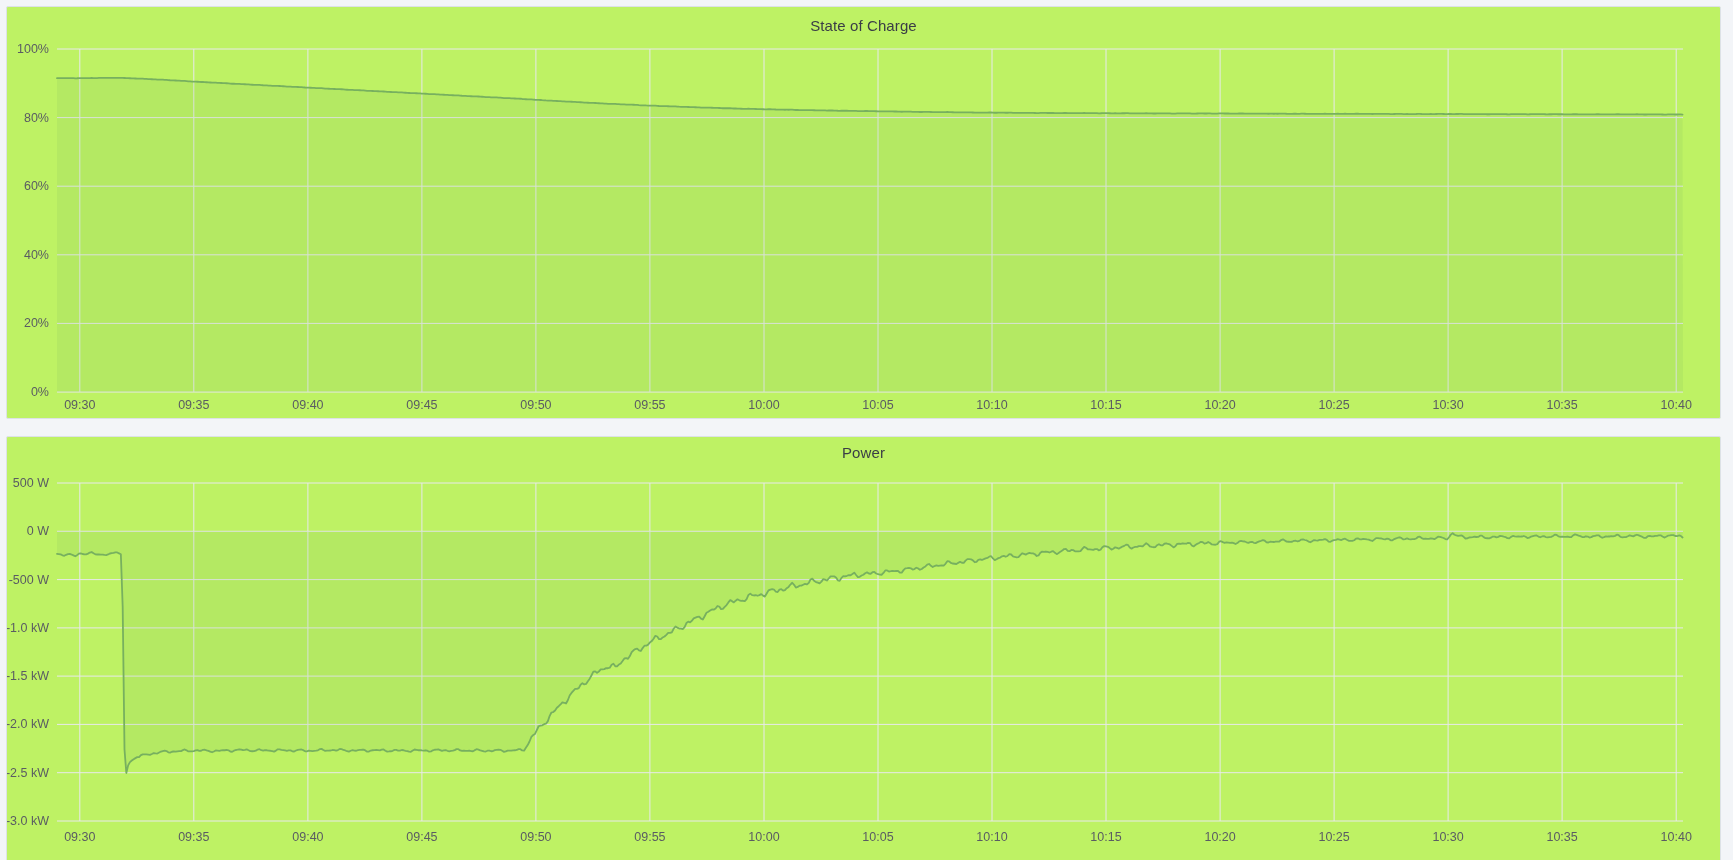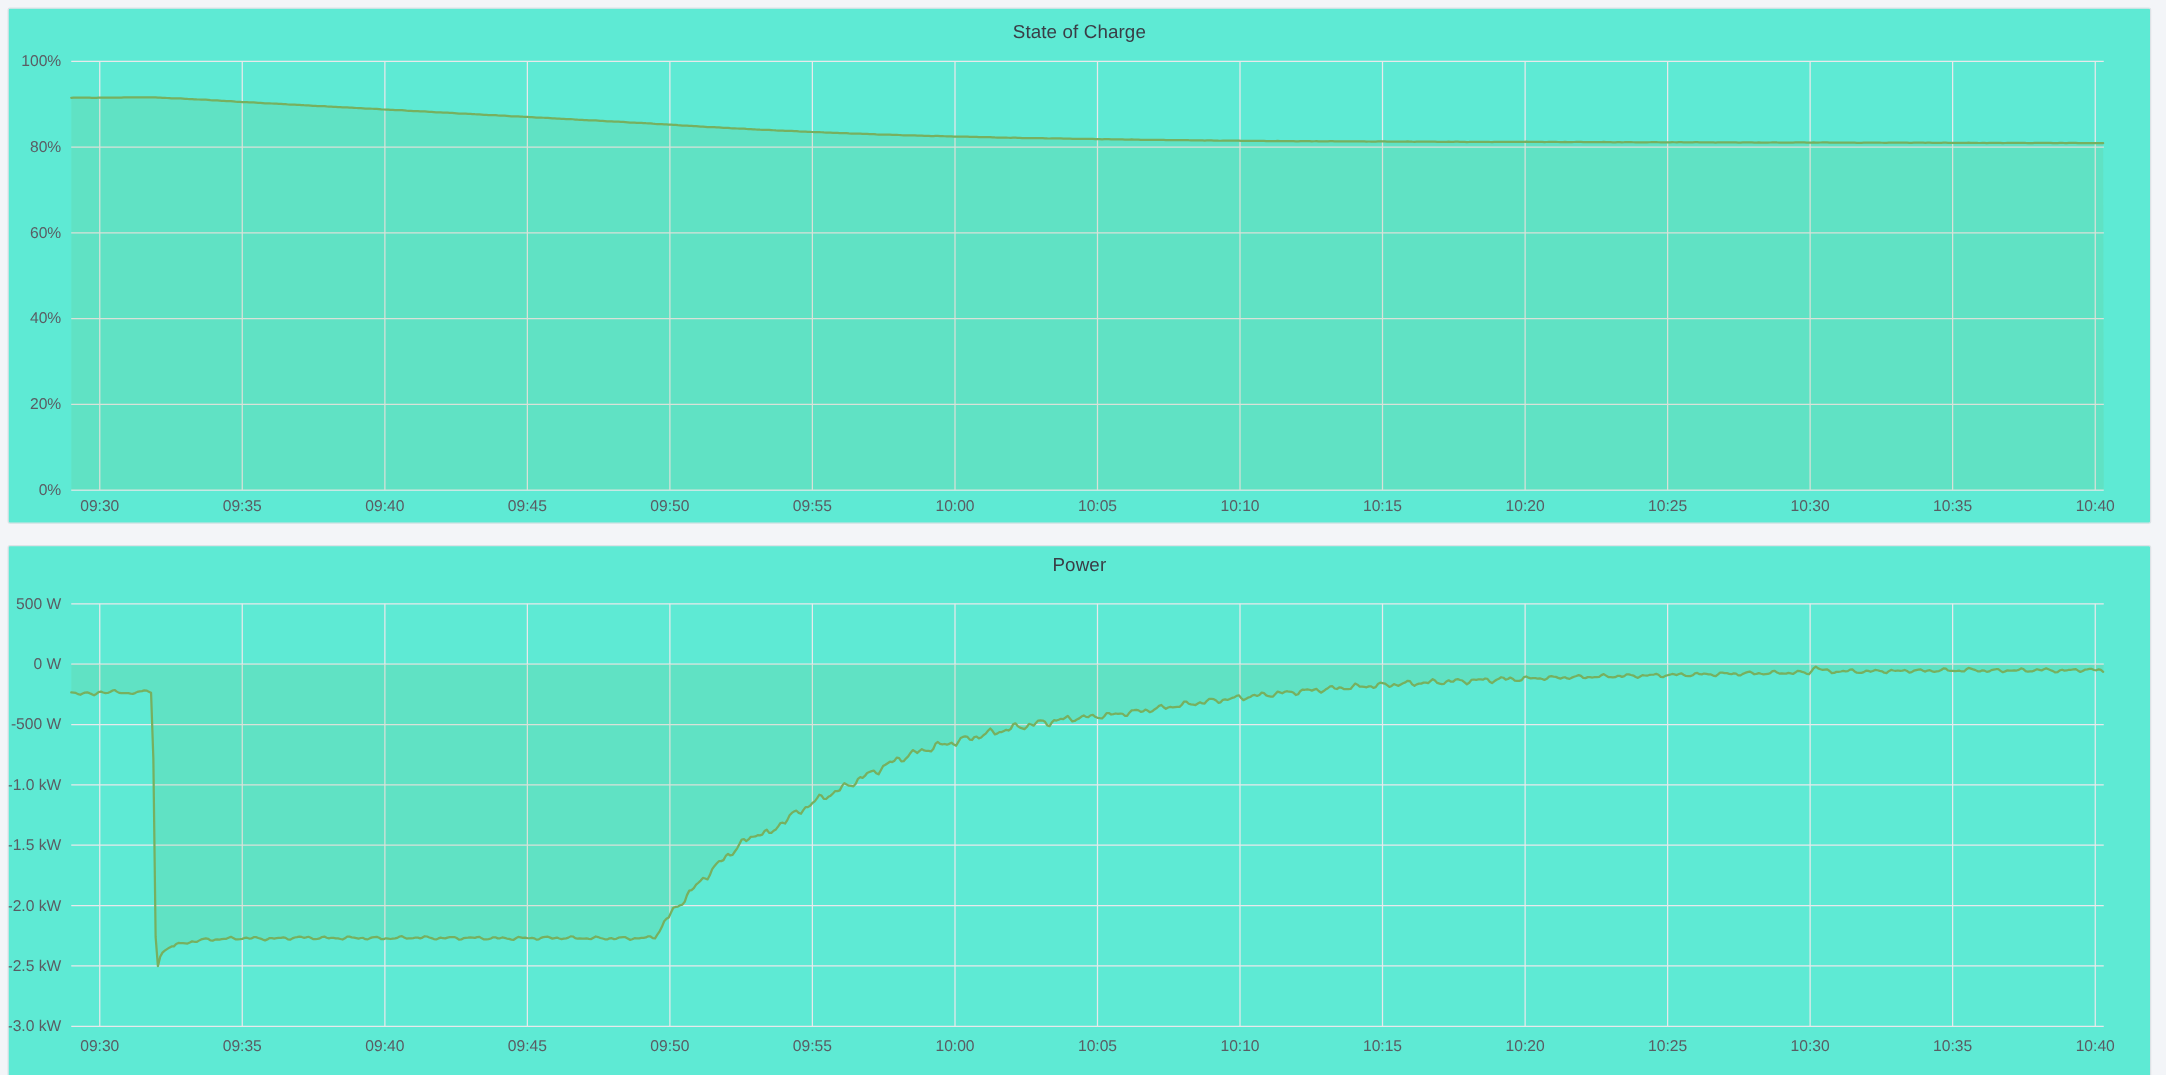--- a/index.html
+++ b/index.html
@@ -4,21 +4,21 @@
 <style>
   html,body{margin:0;padding:0;}
   body{
     width:1733px;height:860px;overflow:hidden;
     background:#f3f5f8;
     font-family:"Liberation Sans", sans-serif;
     position:relative;
   }
   .panel{
     position:absolute;left:6px;width:1715px;
-    background:#5eead4;border:1px solid #dde2e6;border-radius:2px;
+    background:#bef264;border:1px solid #dde2e6;border-radius:2px;
     box-sizing:border-box;
   }
   #panel-soc{top:6px;height:413px;}
   #panel-power{top:436px;height:481px;}
   .panel-title{
     margin:0;text-align:center;
     font-size:15px;font-weight:500;color:#3a3d46;
     letter-spacing:.1px;
     cursor:pointer;
   }

